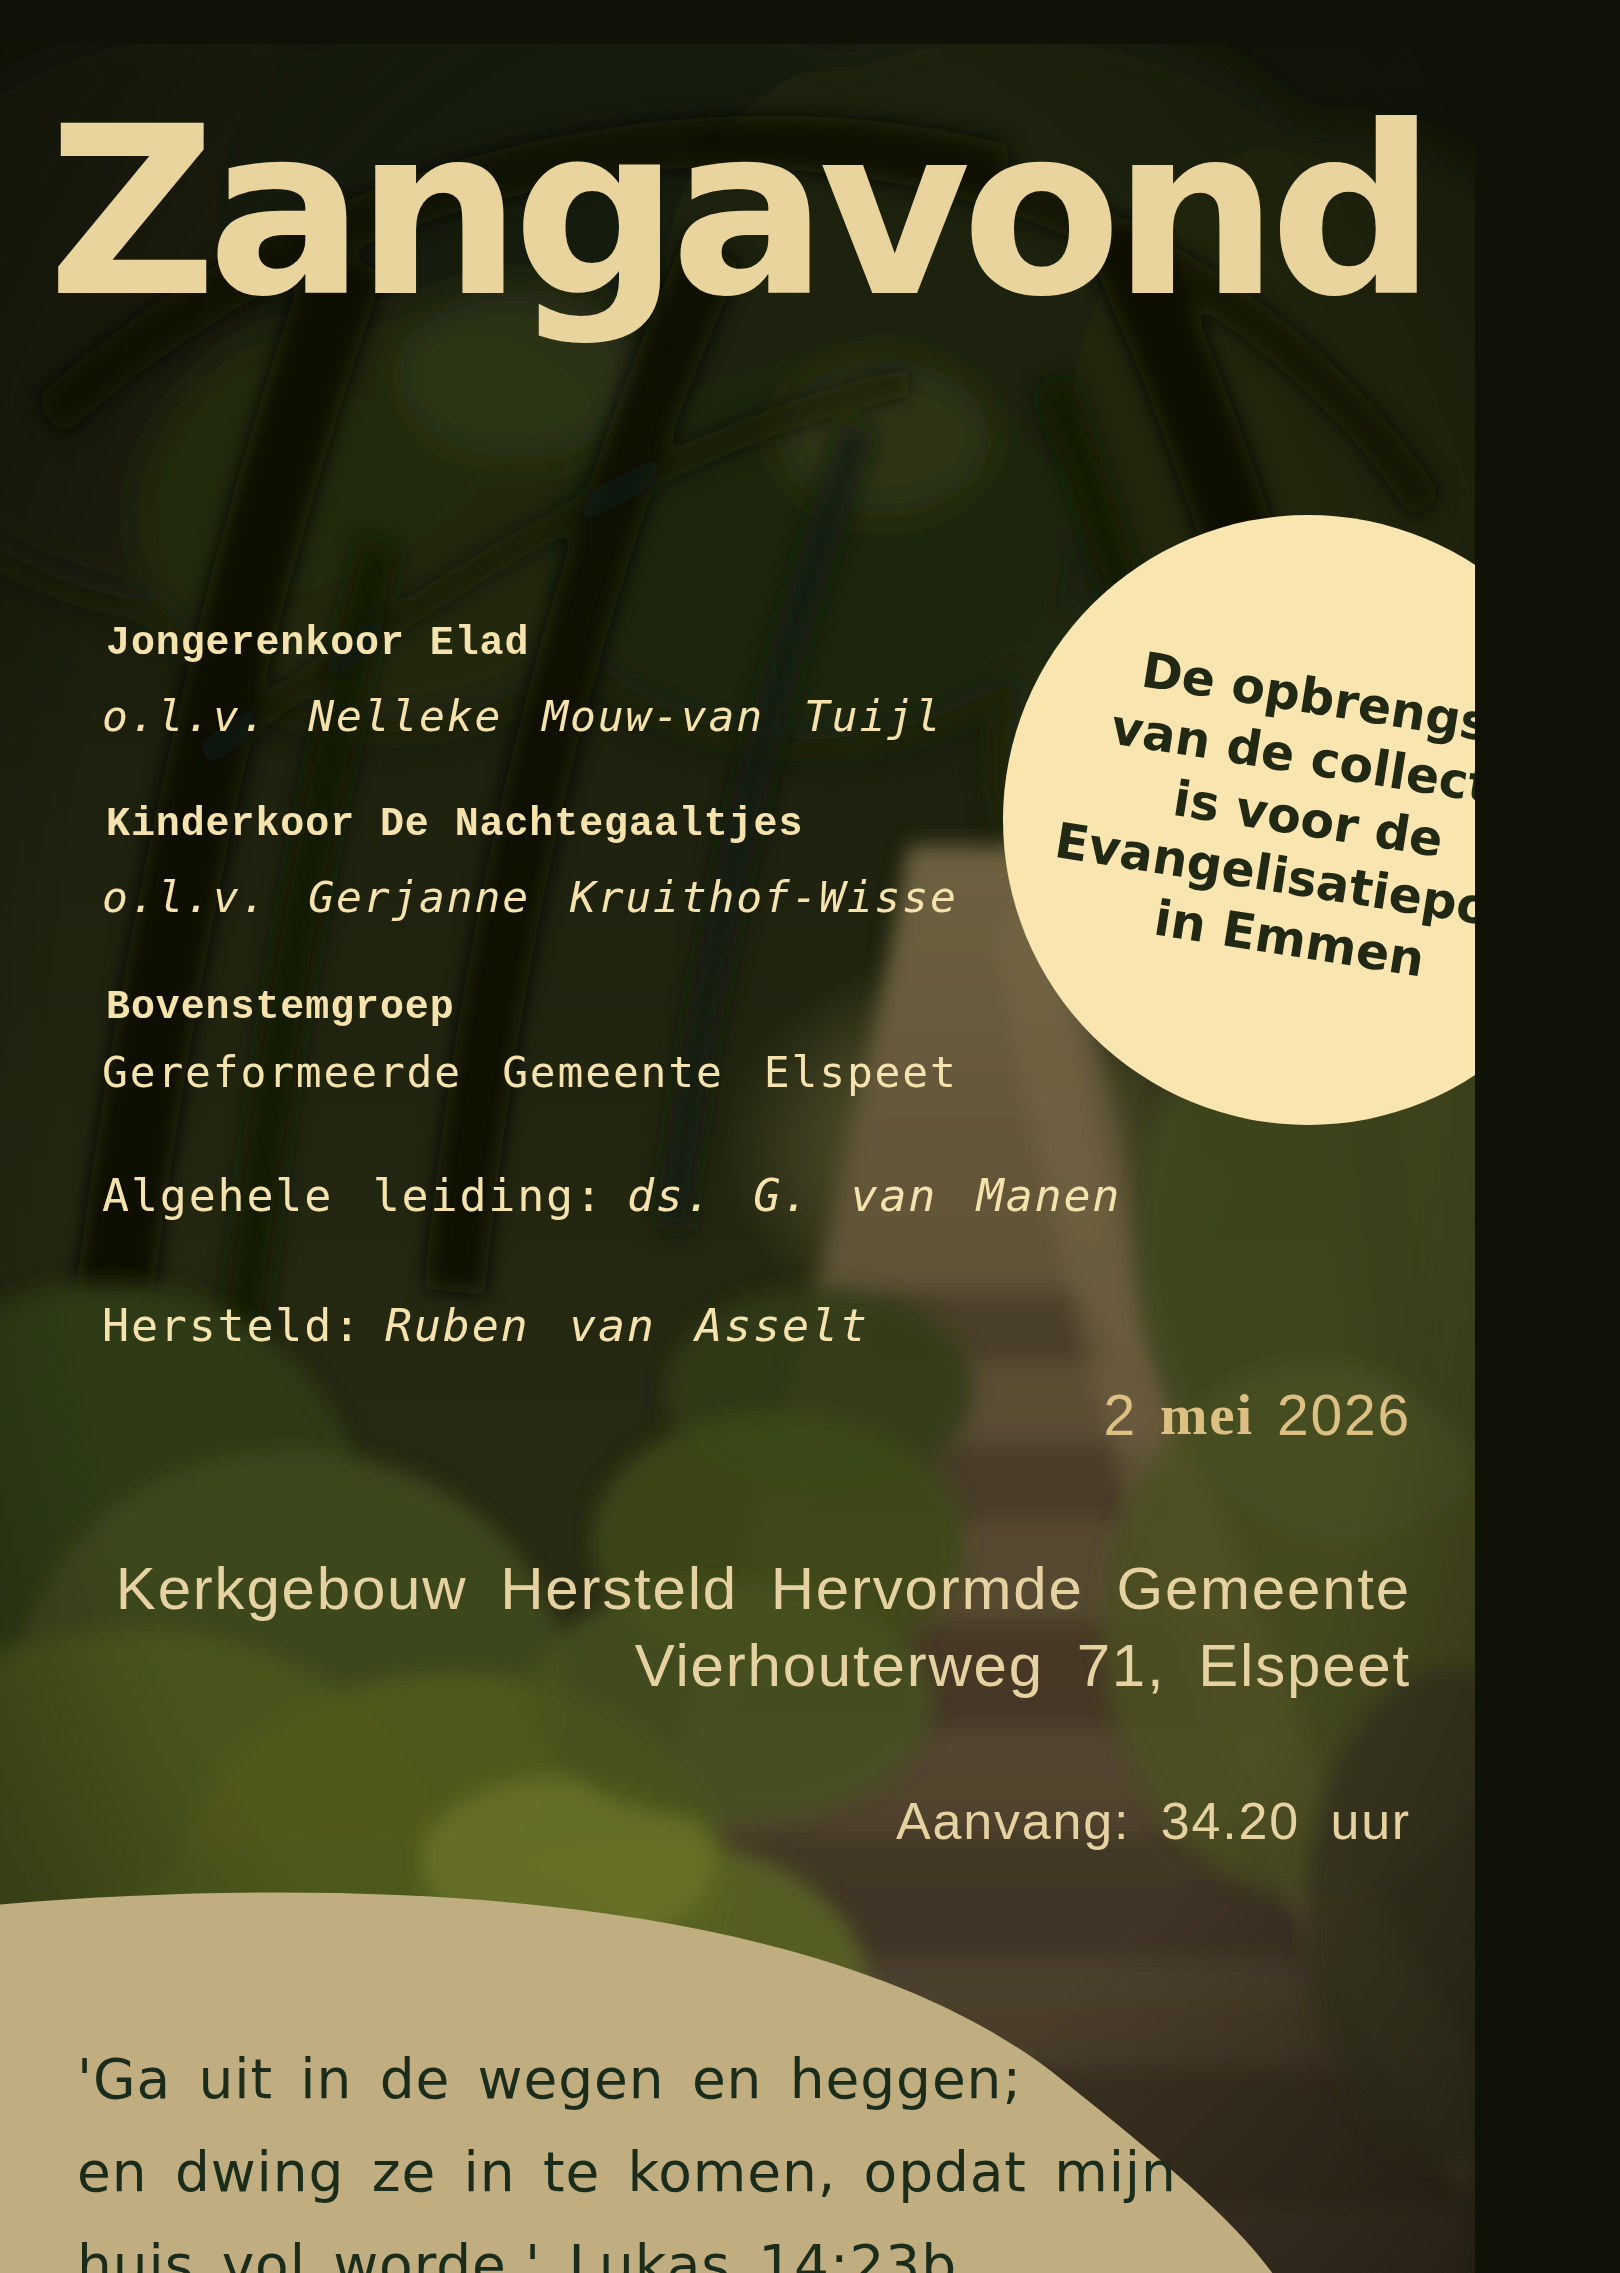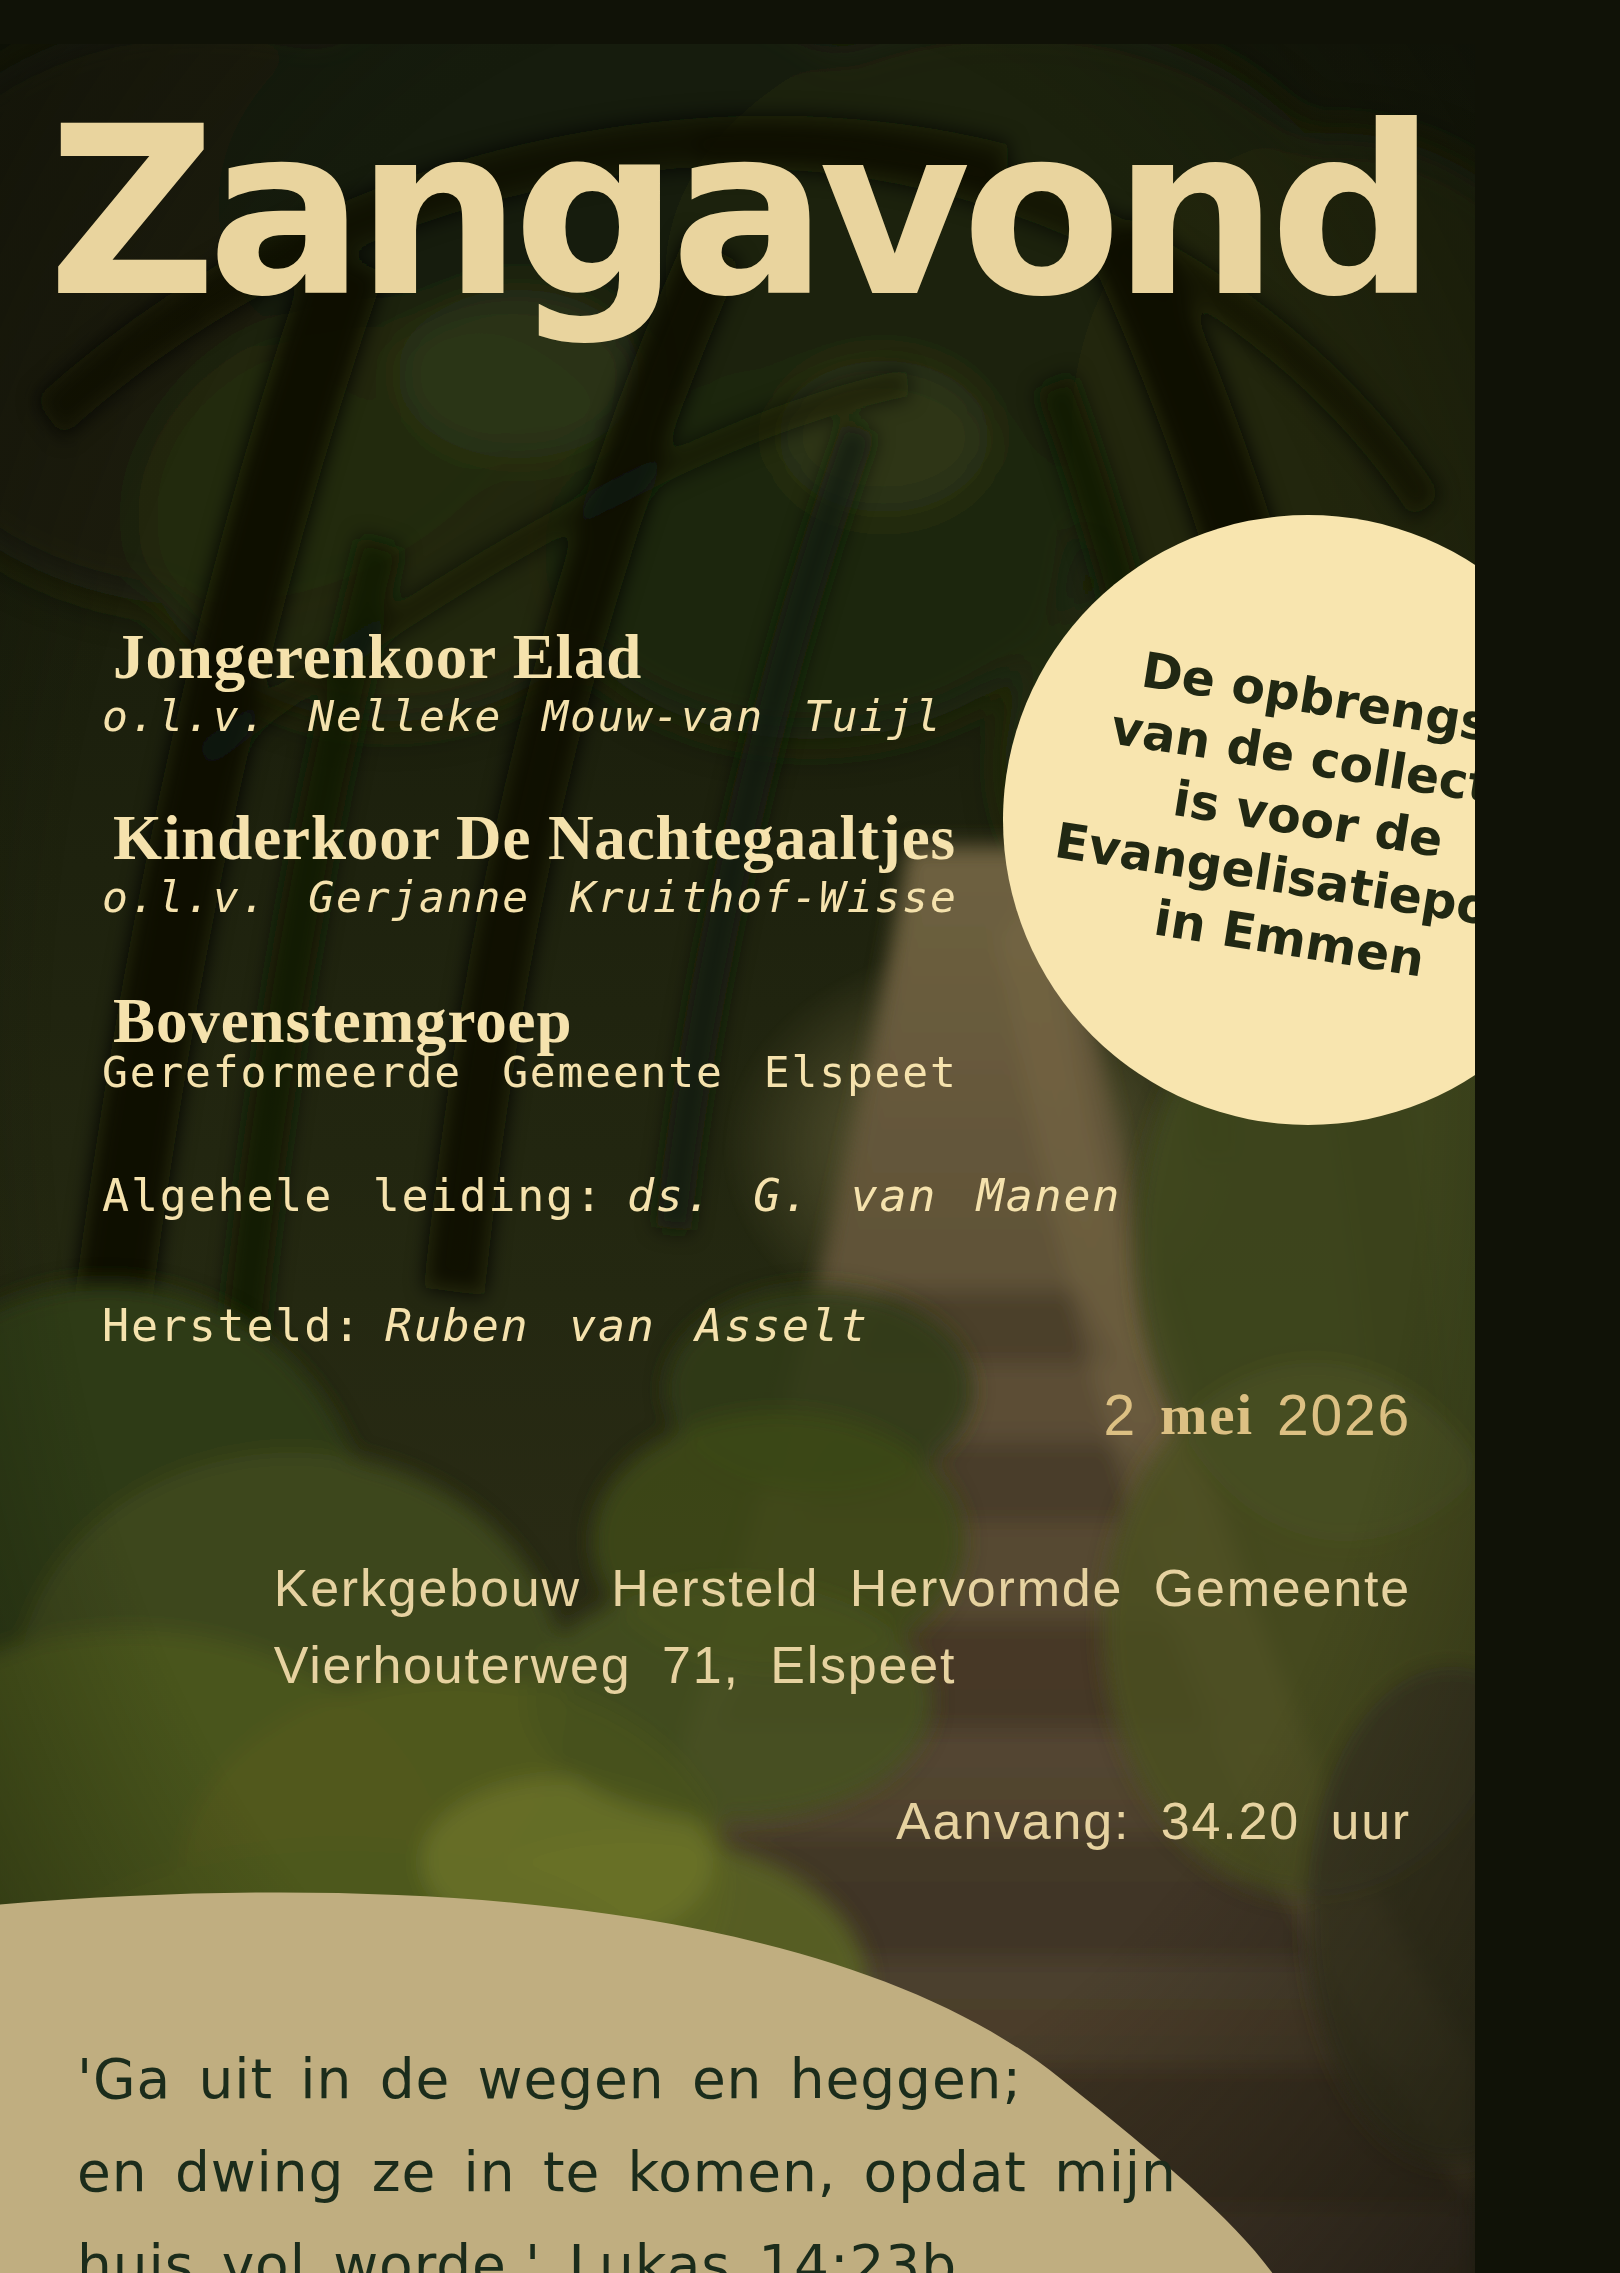--- a/index.html
+++ b/index.html
@@ -31,24 +31,24 @@
     font-weight:700;
     font-size:233px;
     letter-spacing:-9px;
     line-height:1.25;
     color:var(--title-cream,#e9d49e);
   }
 
   
   .abs{position:absolute;}
   .choir-name{
-    left:113px;
-    font-family:Liberation Serif, serif;
+    left:106px;
+    font-family:Liberation Mono, monospace;
     font-weight:700;
-    font-size:63px;
+    font-size:40px;
     letter-spacing:0.9px;
     color:var(--body-cream,#f5e2ad);
     white-space:nowrap;
   }
   .choir-detail{
     left:102px;
     font-family:"DejaVu Sans Mono", monospace;
     font-size:43px;
     letter-spacing:1.8px;
     word-spacing:12.5px;
@@ -92,23 +92,23 @@
     position:absolute;right:64px;top:1338px;
     display:flex;gap:23px;
     font-family:"Liberation Sans", sans-serif;
     font-size:57px;
     color:var(--date-gold,#dcc083);
     letter-spacing:1.8px;
   }
   .date .month{font-weight:700;font-family:Liberation Serif, serif;}
   .venue{
     position:absolute;right:64px;top:1506px;
-    text-align:left;
-    font-family:"Liberation Sans", sans-serif;
-    font-size:52px;
+    text-align:right;
+    font-family:"Liberation Sans", sans-serif;
+    font-size:60px;
     line-height:77px;
     letter-spacing:1.8px;
     word-spacing:14.3px;
     color:var(--muted-cream,#e6d2a0);
     white-space:nowrap;
   }
   .time{
     position:absolute;right:64px;top:1747px;
     font-family:"Liberation Sans", sans-serif;
     font-size:52px;

